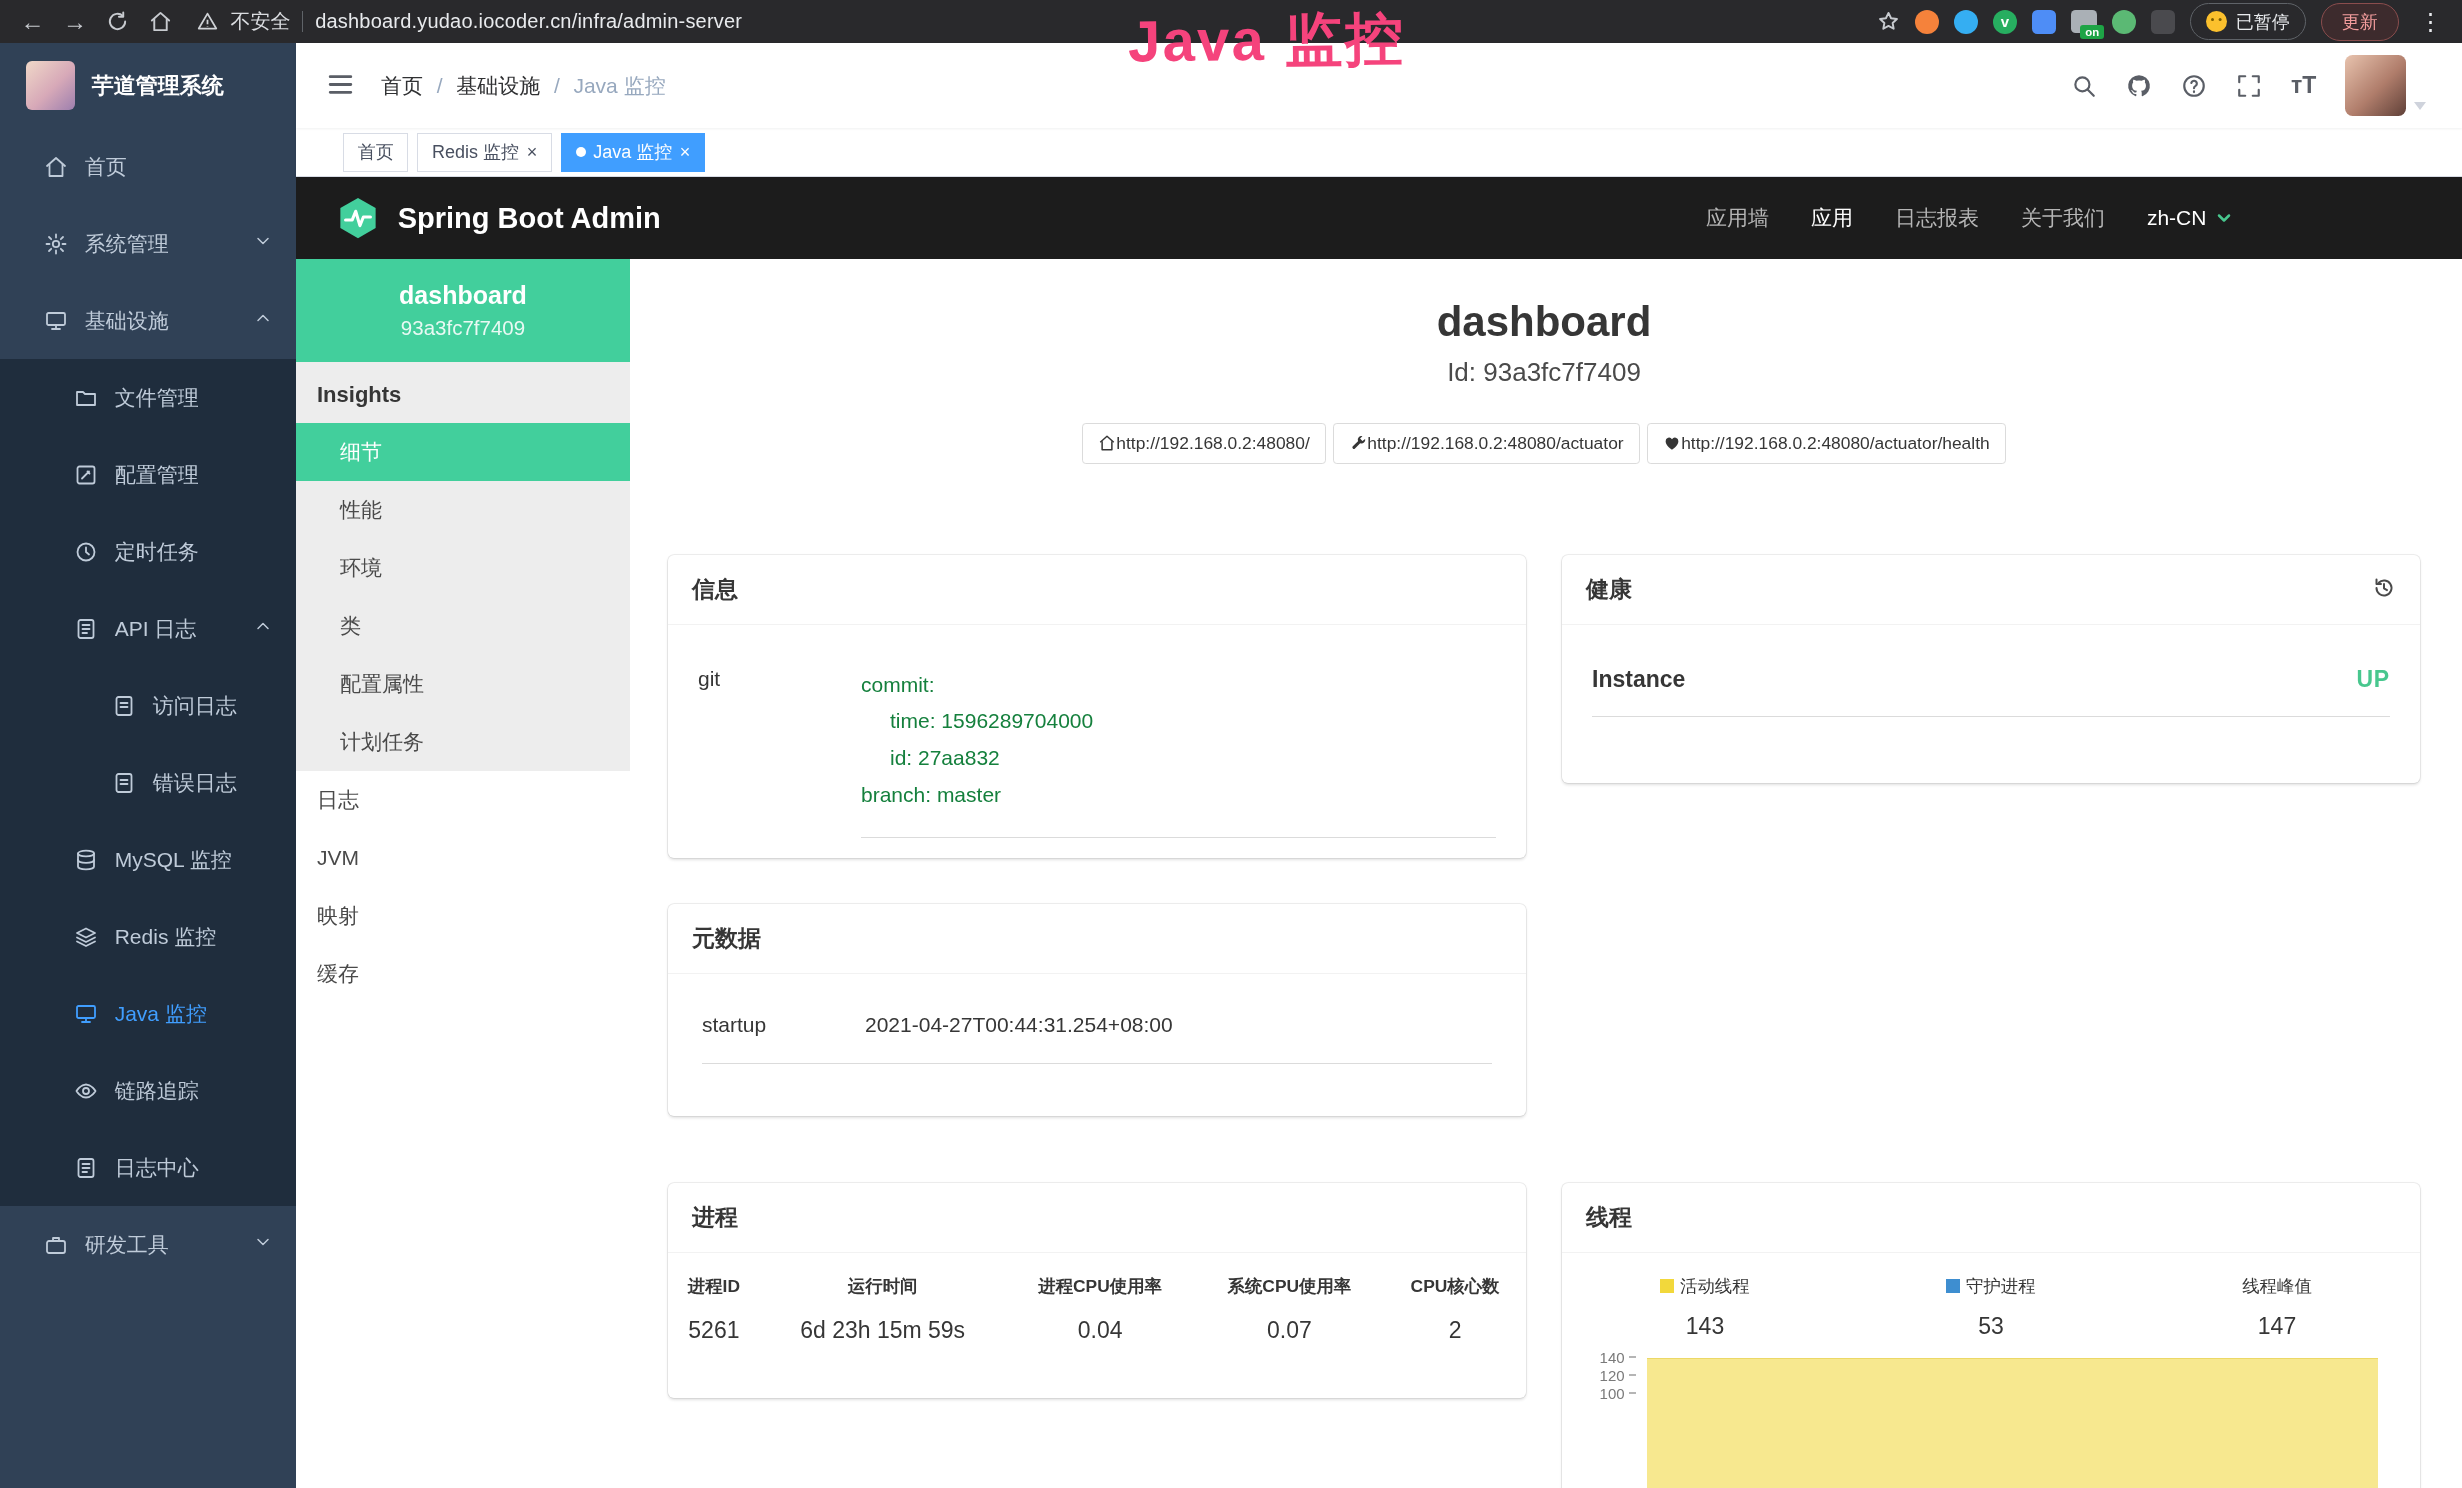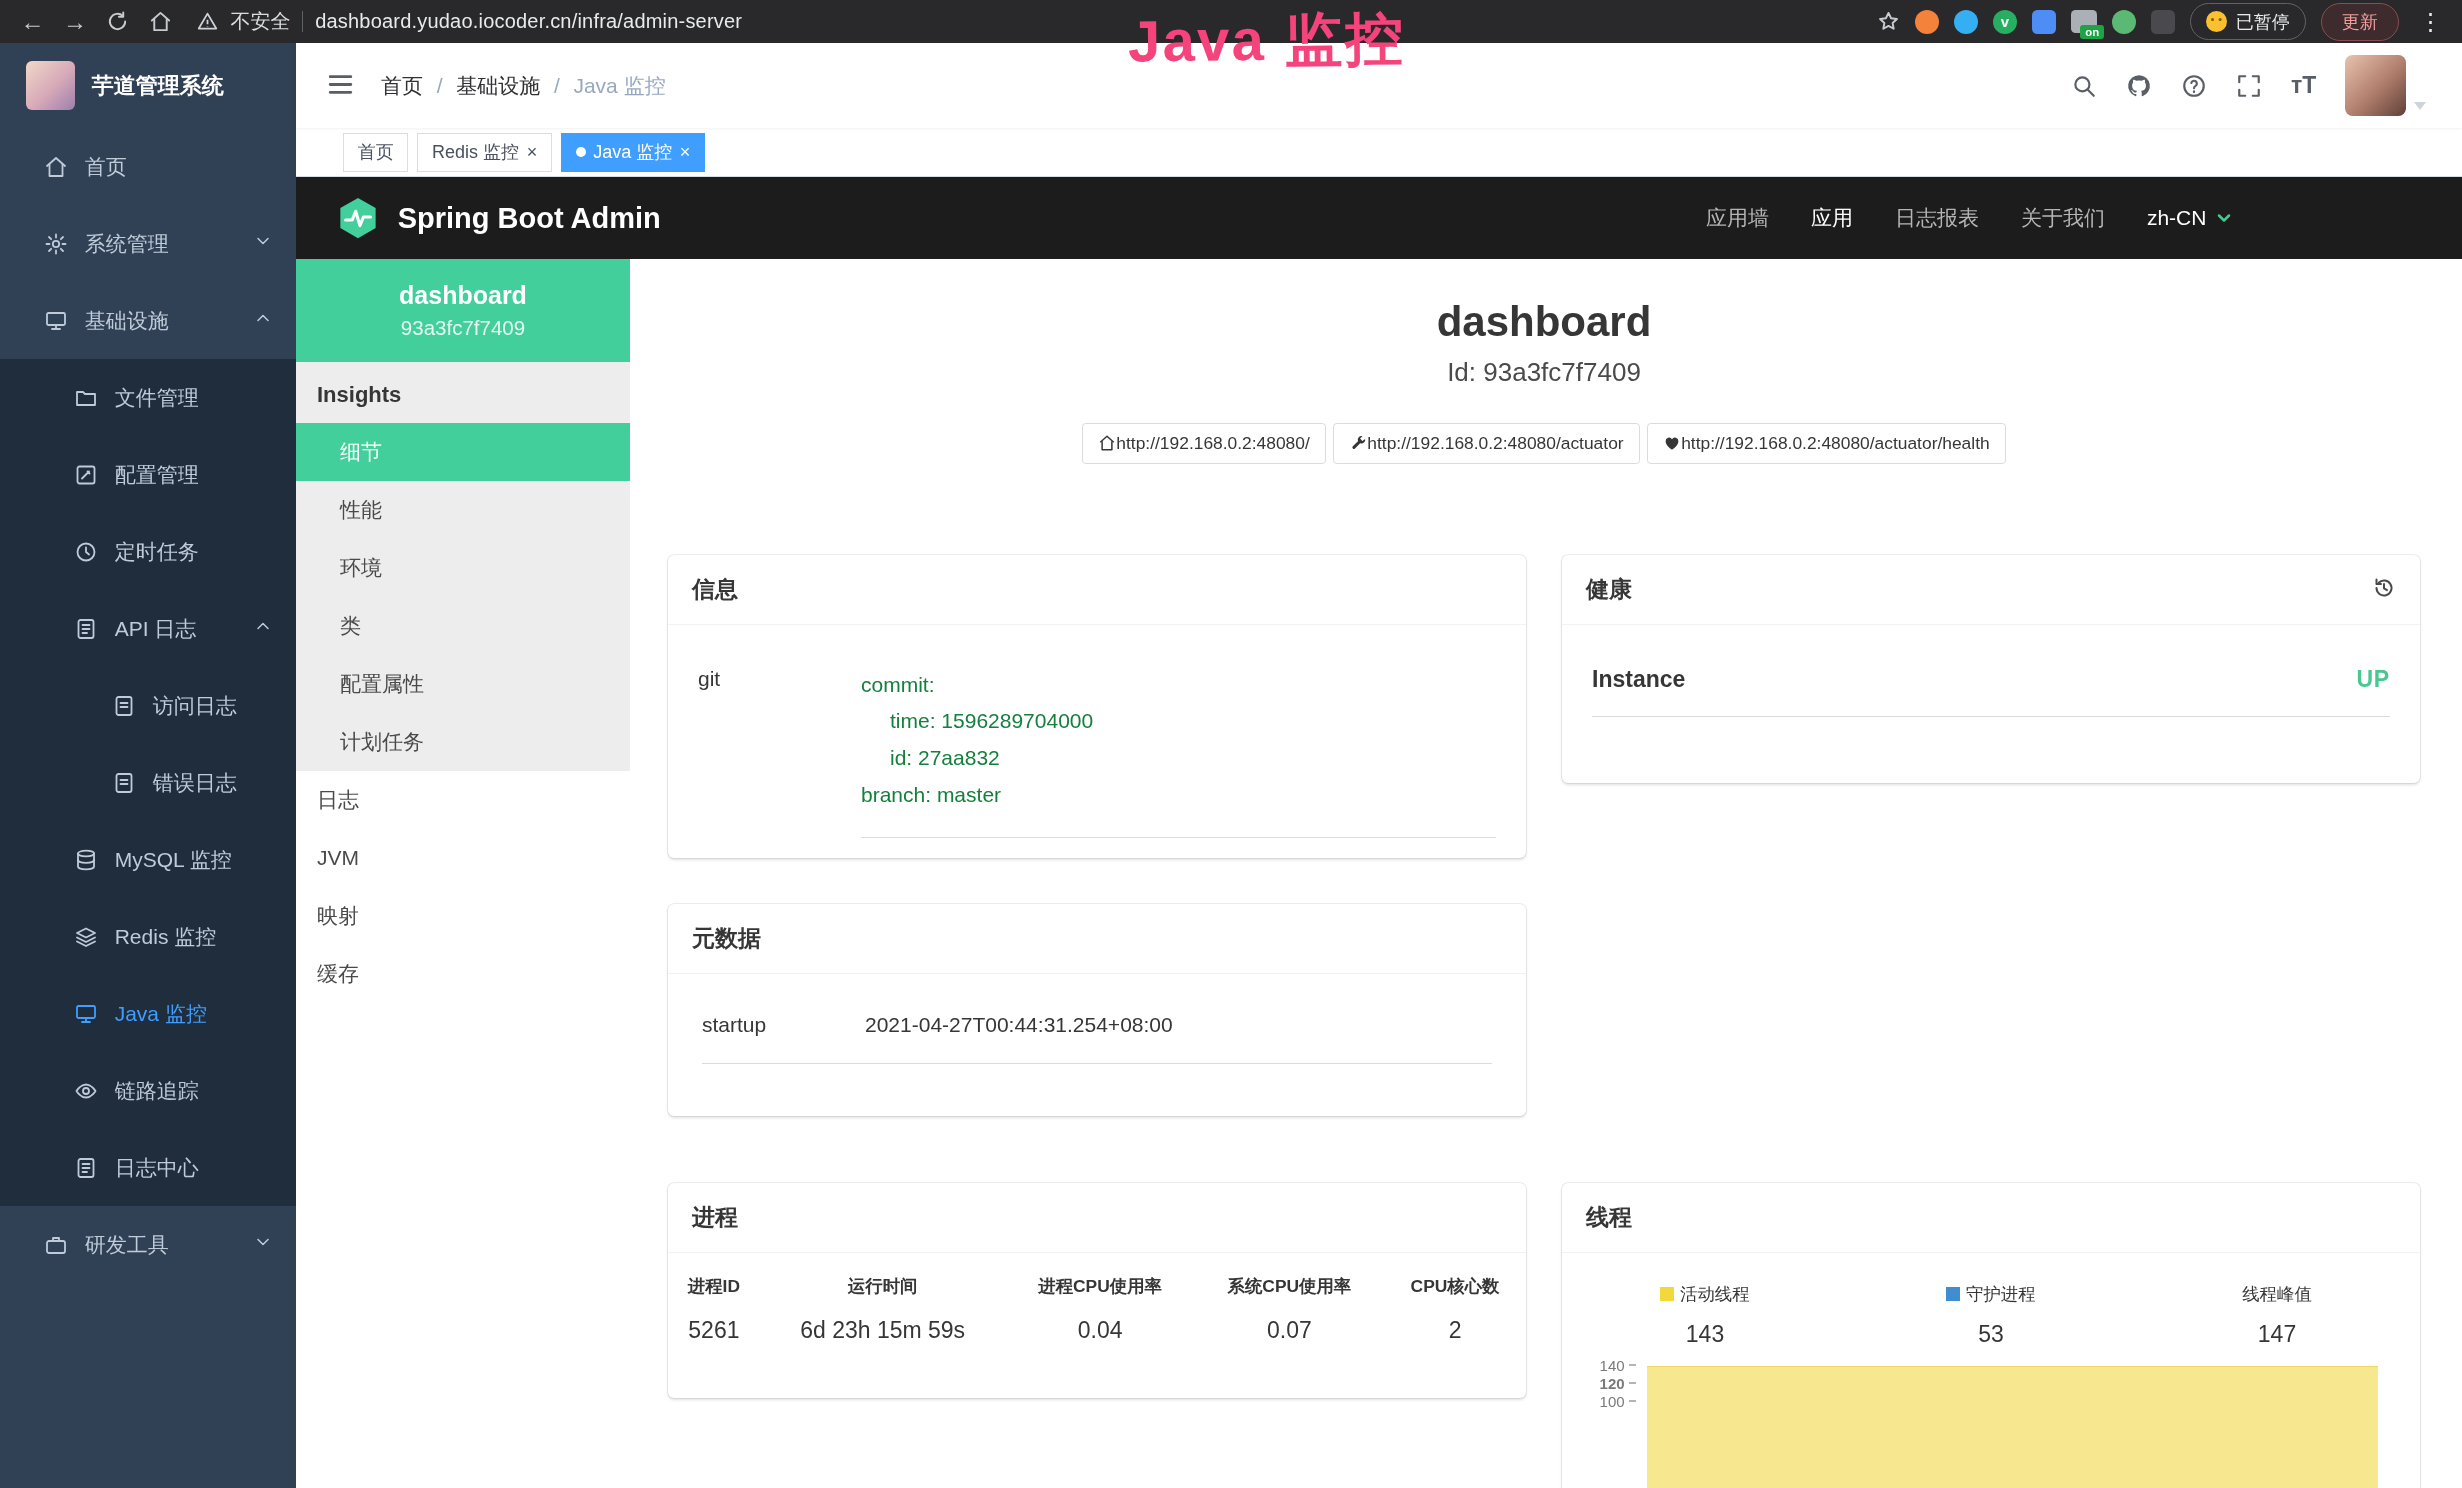--- a/index.html
+++ b/index.html
@@ -123,29 +123,29 @@
   .health-row { display:flex; align-items:center; justify-content:space-between; margin:0 30px; padding:41px 0 23px; border-bottom:0.8px solid #dbdbdb; }
   .health-row .inst { font-size:23px; font-weight:bold; color:#363636; }
   .health-row .up { font-size:23px; font-weight:bold; letter-spacing:0.8px; }
 
   .card.process { min-height:215px; }
   .ptable { width:100%; border-collapse:collapse; }
   .ptable th { font-size:17.4px; font-weight:bold; color:#363636; text-align:center; padding:21px 7.6px 9px; }
   .ptable td { font-size:23px; color:#363636; text-align:center; padding:10.6px 7.6px 26px; }
 
   .card.threads { min-height:273px; margin-top:400px; overflow:hidden; }
-  .legend { display:flex; margin-top:29px; }
+  .legend { display:flex; margin-top:21px; }
   .leg { flex:1; text-align:center; }
   .leg-label { font-size:17.4px; color:#363636; }
   .sw { display:inline-block; width:13.7px; height:13.7px; margin-right:6px; vertical-align:-1.5px; }
   .leg-val { font-size:23px; color:#363636; margin-top:15px; }
   .chart { position:relative; margin-top:15px; height:167px; padding-left:85px; padding-right:42px; }
   .ytick { position:absolute; left:0; width:74px; display:flex; align-items:center; justify-content:flex-end; gap:4.6px; font-size:15px; color:#7a7a7a; }
   .ytick i { width:6.8px; height:1.5px; background:#b5b5b5; }
-  .yt0 { top:-6px; } .yt1 { top:12px;font-weight:bold; } .yt2 { top:30px; }
+  .yt0 { top:-6px; } .yt1 { top:12px; } .yt2 { top:30px; }
   .plot { position:relative; height:100%; }
   .area { position:absolute; left:0; right:0; top:3px; height:152px; border-top:1.5px solid #ecd867; }
 </style>
 </head>
 <body>
 
 <div class="screen">
 
   <div class="browser-bar">
     <div class="bicon">←</div>

